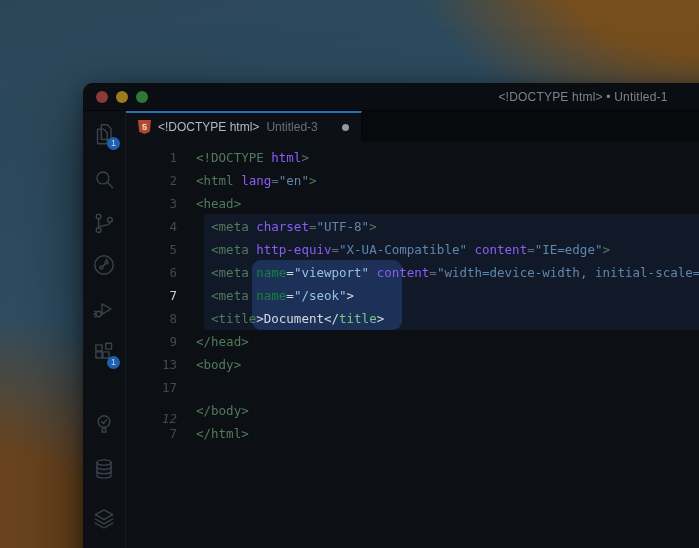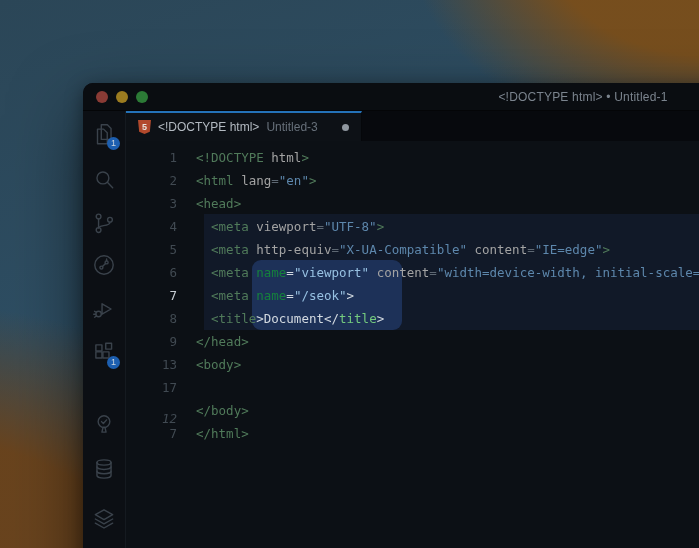--- a/index.html
+++ b/index.html
@@ -80,21 +80,21 @@
   }
   .gutter-num{
     position:absolute;left:0;width:51px;height:23px;line-height:23px;
     text-align:right;color:#414a52;
   }
   .gutter-num.active{color:#c9cfd5;}
   .code-row{
     position:absolute;left:70px;height:23px;line-height:23px;
     white-space:pre;width:920px;
   }
-  .c-tag{color:#507a5a}.c-attr{color:#a3a3a3}.c-str{color:#5d87ac}.c-txt{color:#5e6873}
+  .c-tag{color:#507a5a}.c-attr{color:#8b5cf6}.c-str{color:#5d87ac}.c-txt{color:#5e6873}
   .c-tag-b{color:#74cb7f}.c-attr-b{color:#15803d}.c-str-b{color:#97c1e2}.c-txt-b{color:#d3dae1}
 </style>
 </head>
 <body>
 
 <div class="wallpaper"></div>
 
 <div class="vs-window">
 
   <div class="titlebar">
@@ -206,21 +206,21 @@
             <div class="gutter-num" style="top: 188.5px;">9</div>
             <div class="gutter-num" style="top: 211.5px;">13</div>
             <div class="gutter-num" style="top: 234.5px;">17</div>
             <div class="gutter-num" style="top: 266px; font-style: italic;">12</div>
             <div class="gutter-num" style="top: 280.5px;">7</div>
           </div>
         <div id="code">
             <div class="code-row" style="top: 4.5px;"><span class="c-tag">&lt;!DOCTYPE</span><span class="c-attr"> html</span><span class="c-tag">&gt;</span></div>
             <div class="code-row" style="top: 27.5px;"><span class="c-tag">&lt;html</span><span class="c-attr"> lang</span><span class="c-txt">=</span><span class="c-str">"en"</span><span class="c-tag">&gt;</span></div>
             <div class="code-row" style="top: 50.5px;"><span class="c-tag">&lt;head&gt;</span></div>
-            <div class="code-row" style="top: 73.5px;"><span class="c-txt">  </span><span class="c-tag">&lt;meta</span><span class="c-attr"> viewport</span><span class="c-txt">=</span><span class="c-str">"UTF-8"</span><span class="c-tag">&gt;</span></div>
+            <div class="code-row" style="top: 73.5px;"><span class="c-txt">  </span><span class="c-tag">&lt;meta</span><span class="c-attr"> charset</span><span class="c-txt">=</span><span class="c-str">"UTF-8"</span><span class="c-tag">&gt;</span></div>
             <div class="code-row" style="top: 96.5px;"><span class="c-txt">  </span><span class="c-tag">&lt;meta</span><span class="c-attr"> http-equiv</span><span class="c-txt">=</span><span class="c-str">"X-UA-Compatible"</span><span class="c-attr"> content</span><span class="c-txt">=</span><span class="c-str">"IE=edge"</span><span class="c-tag">&gt;</span></div>
             <div class="code-row" style="top: 119.5px;"><span class="c-txt">  </span><span class="c-tag">&lt;meta</span><span class="c-txt"> </span><span class="c-attr-b">name</span><span class="c-txt-b">=</span><span class="c-str-b">"viewport"</span><span class="c-txt"> </span><span class="c-attr">content</span><span class="c-txt">=</span><span class="c-str">"width=device-width, initial-scale=1.0"</span></div>
             <div class="code-row" style="top: 142.5px;"><span class="c-txt">  </span><span class="c-tag">&lt;meta</span><span class="c-txt"> </span><span class="c-attr-b">name</span><span class="c-txt-b">=</span><span class="c-str-b">"/seok"</span><span class="c-txt-b">&gt;</span></div>
             <div class="code-row" style="top: 165.5px;"><span class="c-txt">  </span><span class="c-tag">&lt;title</span><span class="c-txt-b">&gt;</span><span class="c-txt-b">Document</span><span class="c-txt-b">&lt;/</span><span class="c-tag-b">title</span><span class="c-txt-b">&gt;</span></div>
             <div class="code-row" style="top: 188.5px;"><span class="c-tag">&lt;/head&gt;</span></div>
             <div class="code-row" style="top: 211.5px;"><span class="c-tag">&lt;body&gt;</span></div>
             <div class="code-row" style="top: 234.5px;"></div>
             <div class="code-row" style="top: 257.5px;"><span class="c-tag">&lt;/body&gt;</span></div>
             <div class="code-row" style="top: 280.5px;"><span class="c-tag">&lt;/html&gt;</span></div>
           </div>

